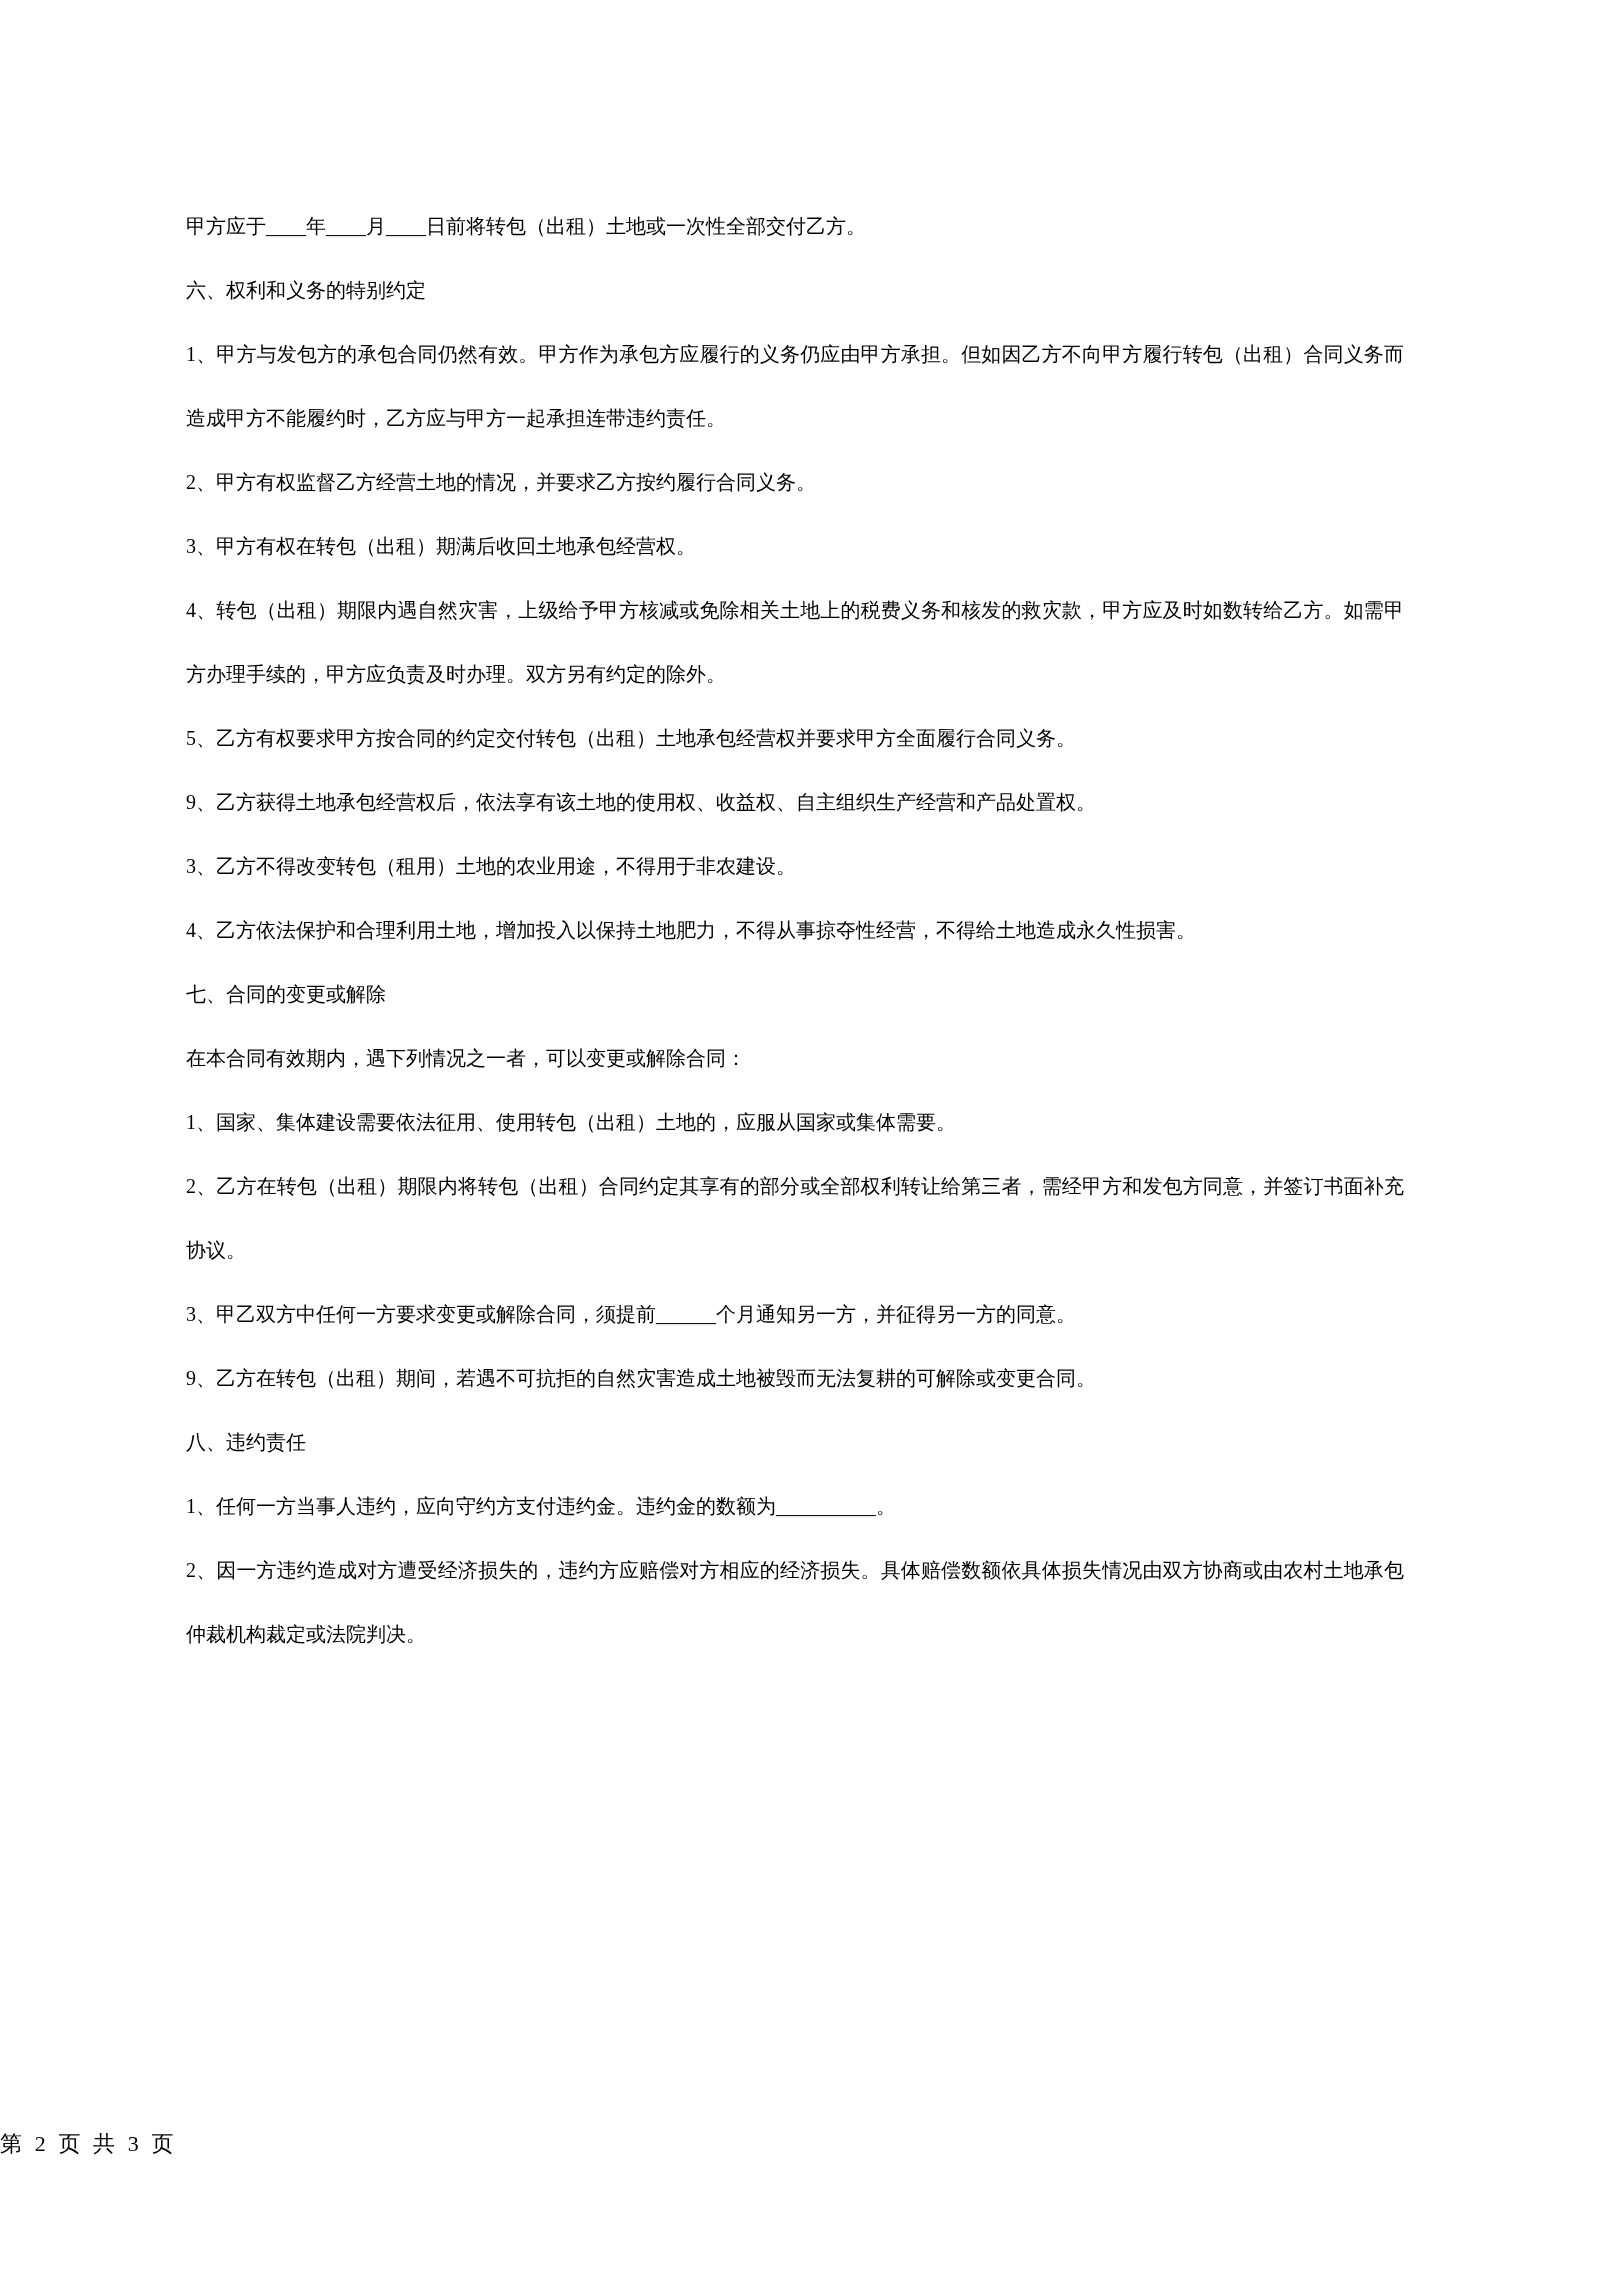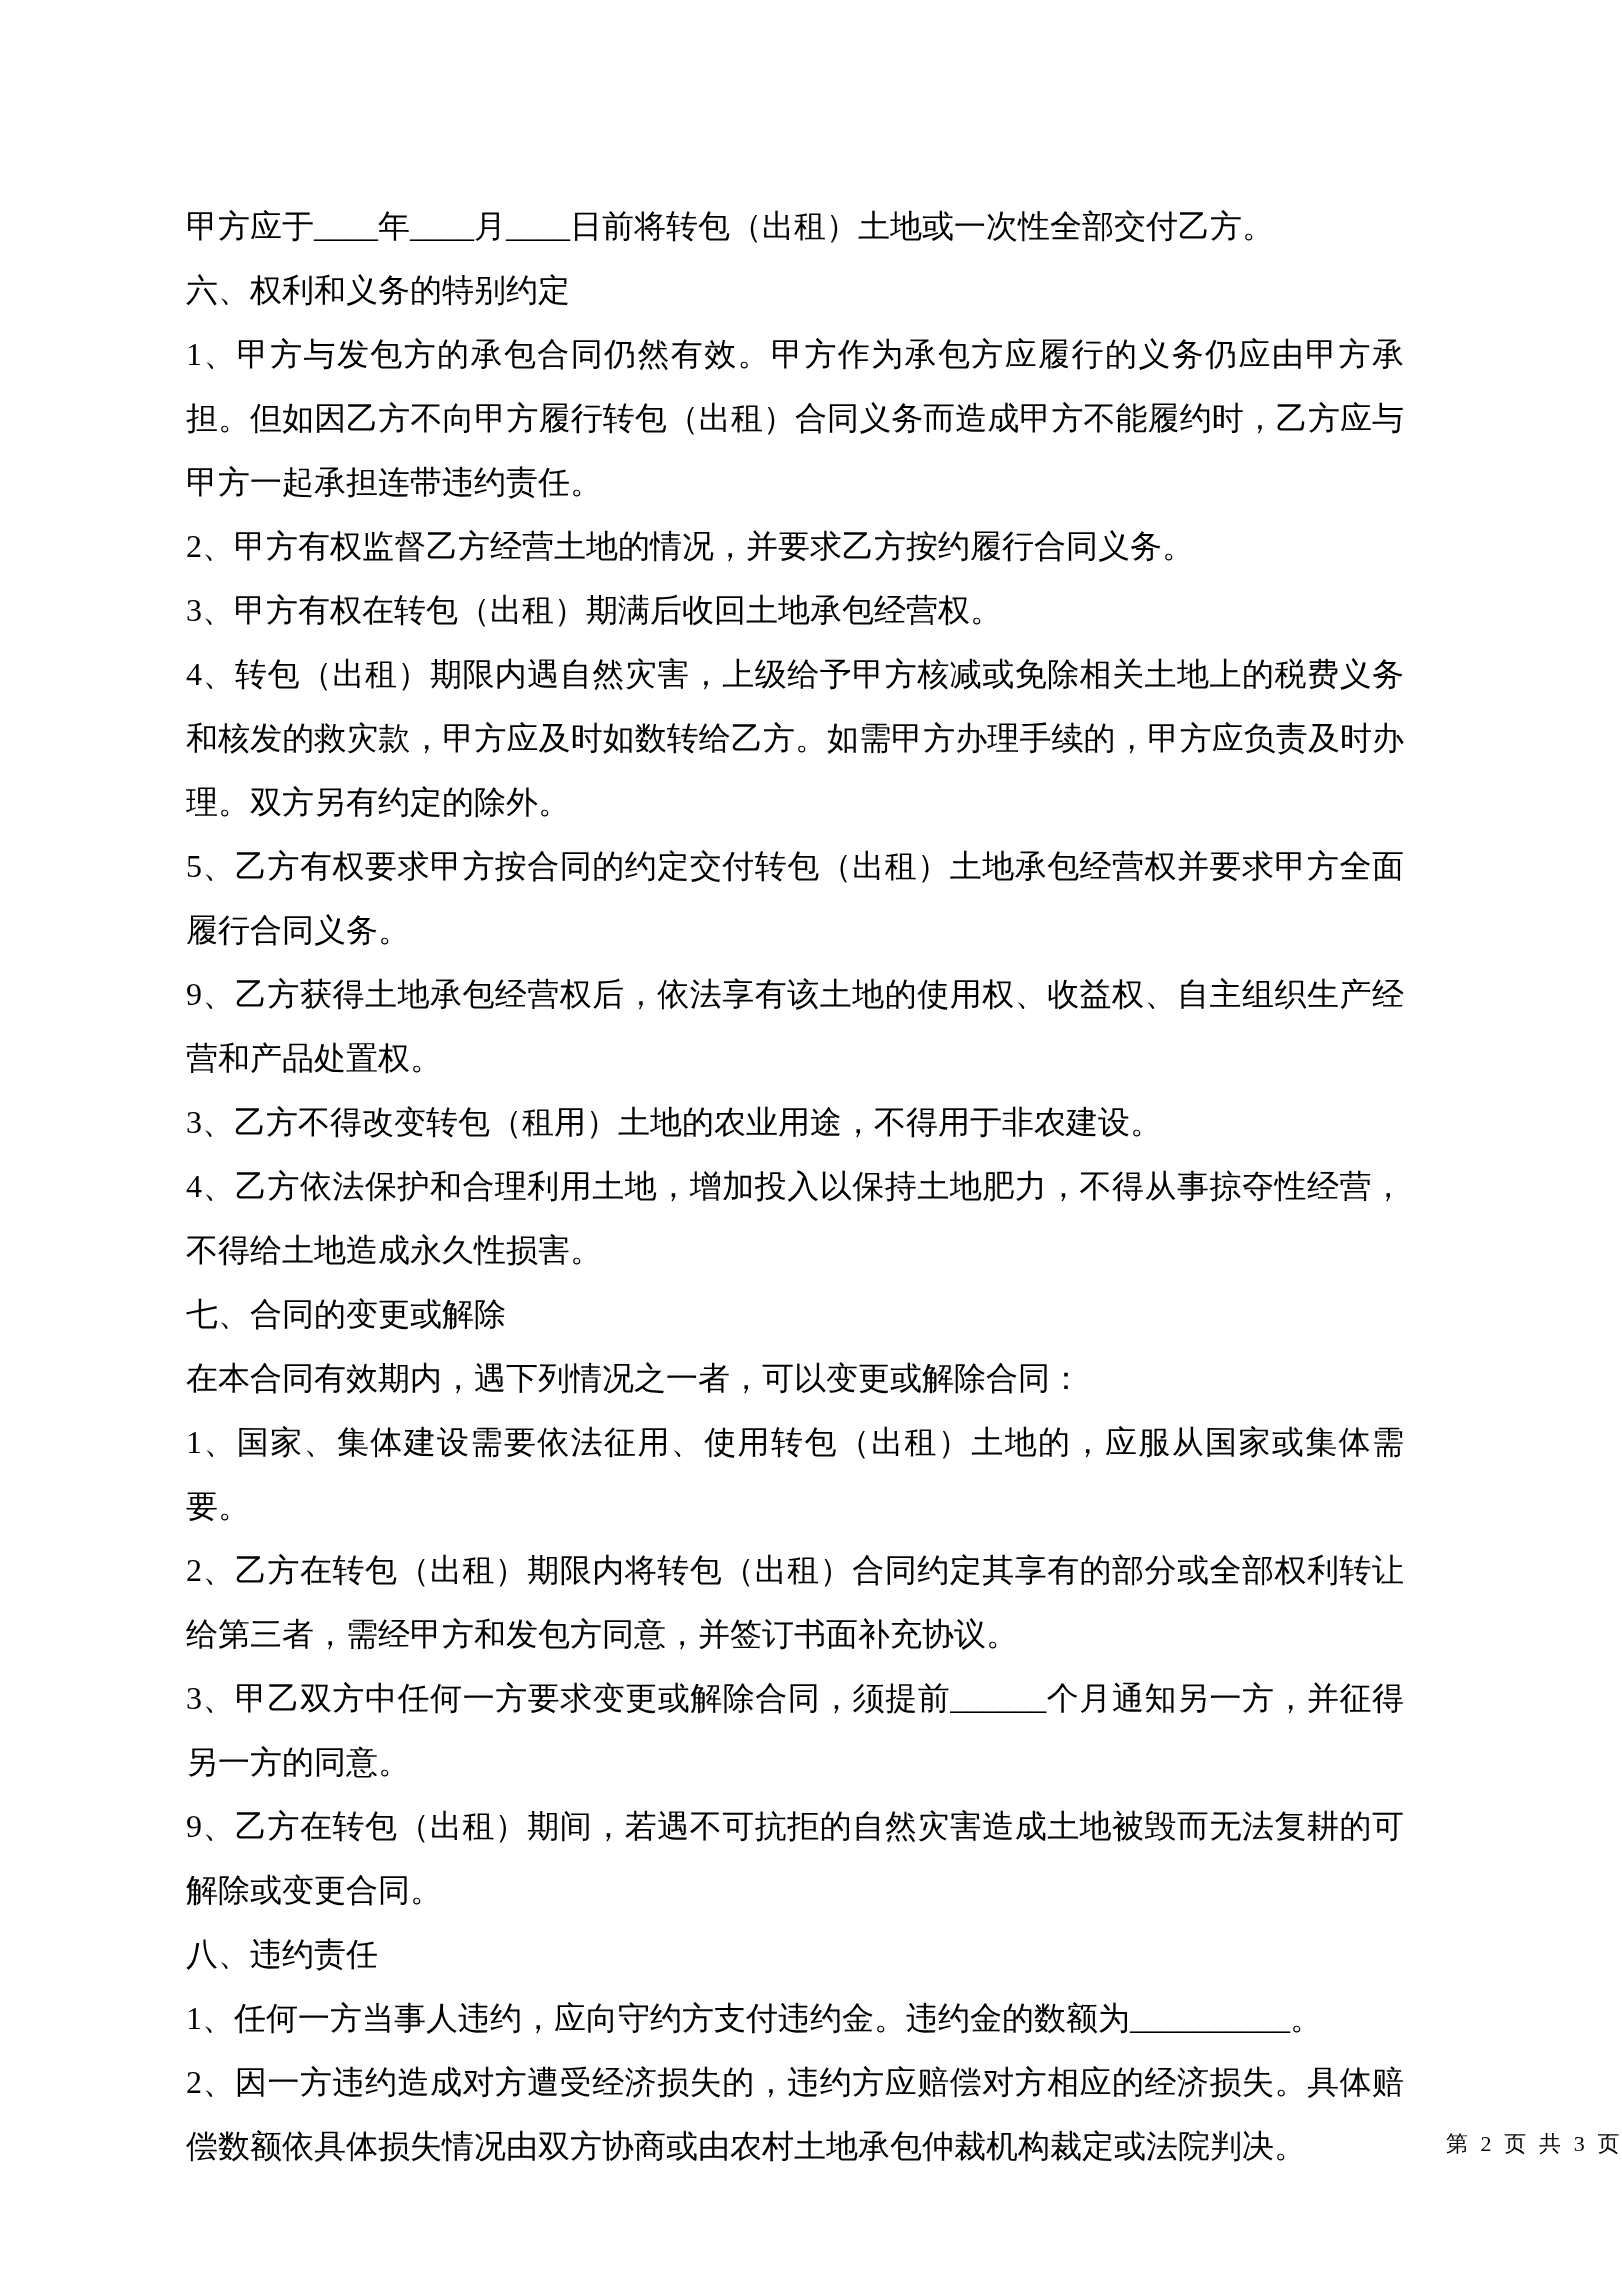--- a/index.html
+++ b/index.html
@@ -17,31 +17,31 @@
     box-sizing: border-box;
     width: 1623px;
     height: 2294px;
     padding: 194px 218px 0 186px;
   }
   .doc-body {
     width: 1218px;
   }
   .para {
     margin: 0;
-    font-size: 32px;
+    font-size: 20px;
     line-height: 64px;
     text-align: justify;
     word-break: break-all;
   }
   .page-footer {
     position: absolute;
     left: 0;
     right: 0;
     bottom: 135px;
-    text-align: right;
+    text-align: left;
     font-size: 22px;
     letter-spacing: 3.6px;
   }
 </style>
 </head>
 <body style="background: rgb(255, 255, 255); color: rgb(0, 0, 0);">
 
 <div class="page">
   <main class="doc-body">
 

